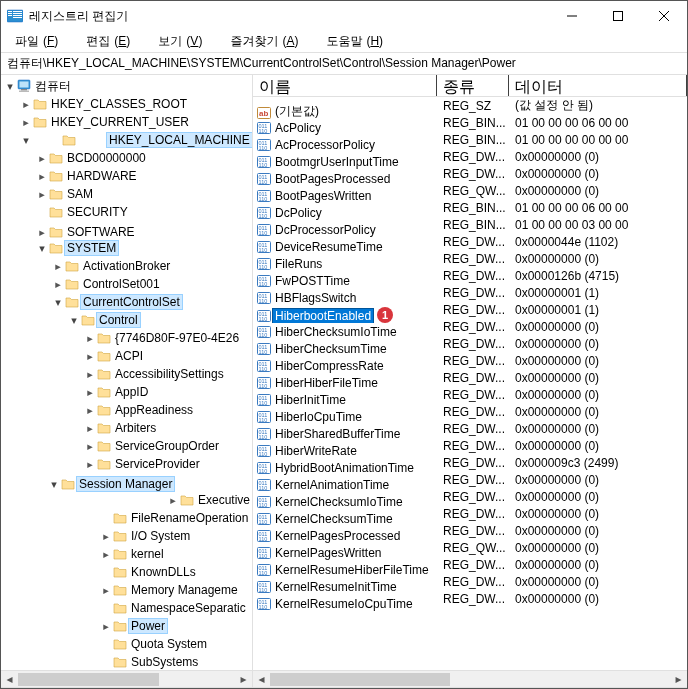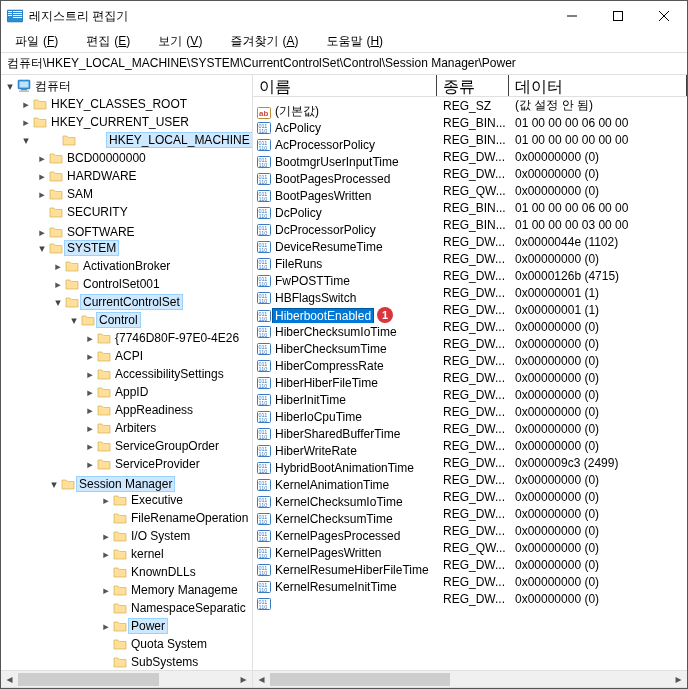--- a/index.html
+++ b/index.html
@@ -276,21 +276,21 @@
               </svg></span>
             <span class="label">ServiceProvider</span>
           </div>
           <div class="tree-row sel" style="padding-left: 46px; align-items: flex-end;">
             <span class="caret open"></span>
             <span class="folder-ic"><svg width="14" height="14">
                 <use href="#folder-ic"></use>
               </svg></span>
             <span class="label">Session Manager</span>
           </div>
-          <div class="tree-row" style="padding-left: 98px;">
+          <div class="tree-row" style="padding-left: 98px; justify-content: flex-end;">
             <span class="caret closed"></span>
             <span class="folder-ic"><svg width="14" height="14">
                 <use href="#folder-ic"></use>
               </svg></span>
             <span class="label">Executive</span>
           </div>
           <div class="tree-row" style="padding-left: 98px;">
             <span class="caret none"></span>
             <span class="folder-ic"><svg width="14" height="14">
                 <use href="#folder-ic"></use>
@@ -658,20 +658,21 @@
               <span class="val-label">KernelResumeInitTime</span>
             </div>
             <div class="cell type-cell">REG_DW...</div>
             <div class="cell data-cell">0x00000000 (0)</div>
           </div>
           <div class="list-row">
             <div class="cell name-cell">
               <span class="val-ic"><svg width="14" height="14">
                   <use href="#val-bin-ic"></use>
                 </svg></span>
+              <span class="val-label">KernelResumeIoCpuTime</span>
             </div>
             <div class="cell type-cell">REG_DW...</div>
             <div class="cell data-cell">0x00000000 (0)</div>
           </div>
         </div>
       <div class="hscrollbar">
         <div class="hsb-btn">◂</div>
         <div class="hsb-track">
             <div class="hsb-thumb" style="width:45%"></div>
           </div>

